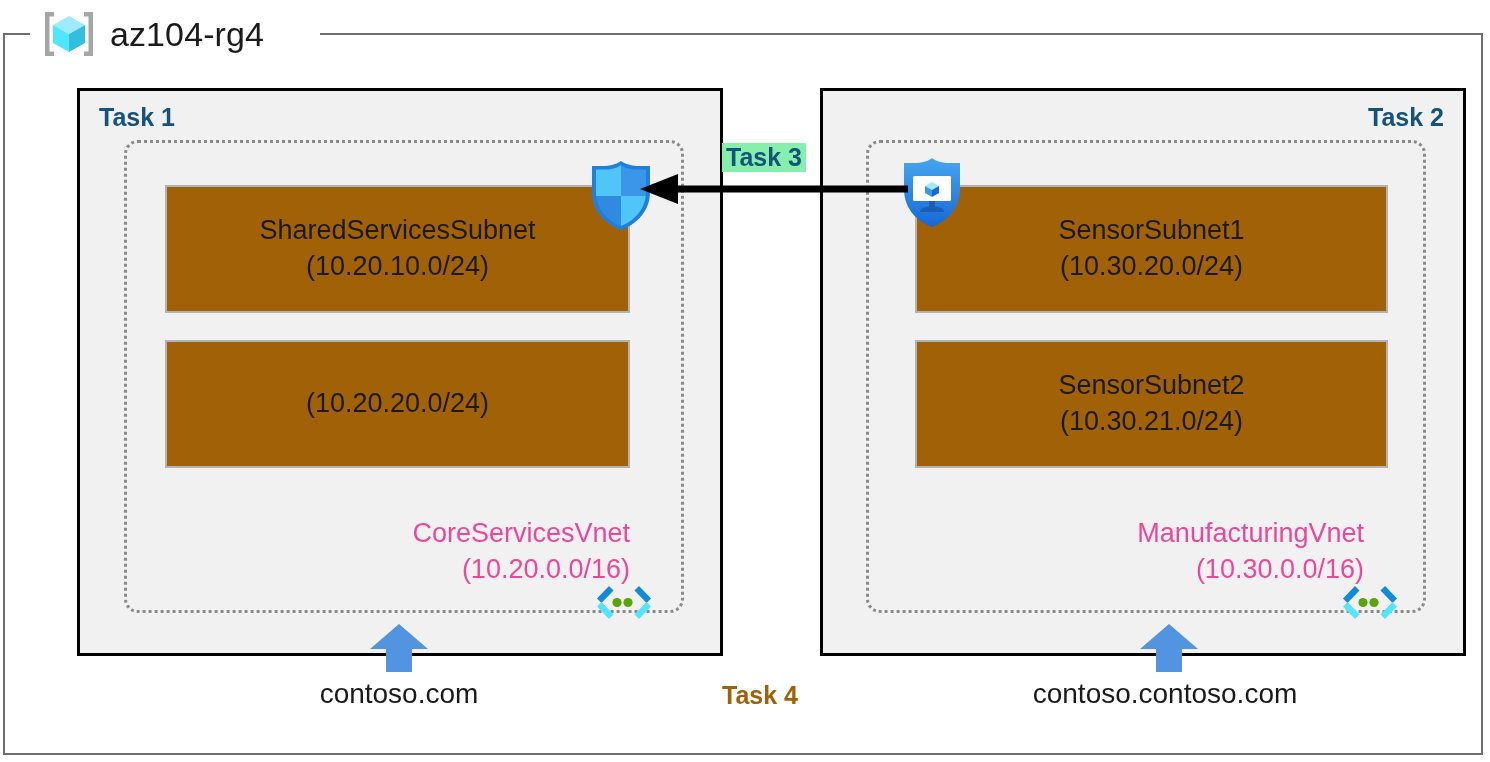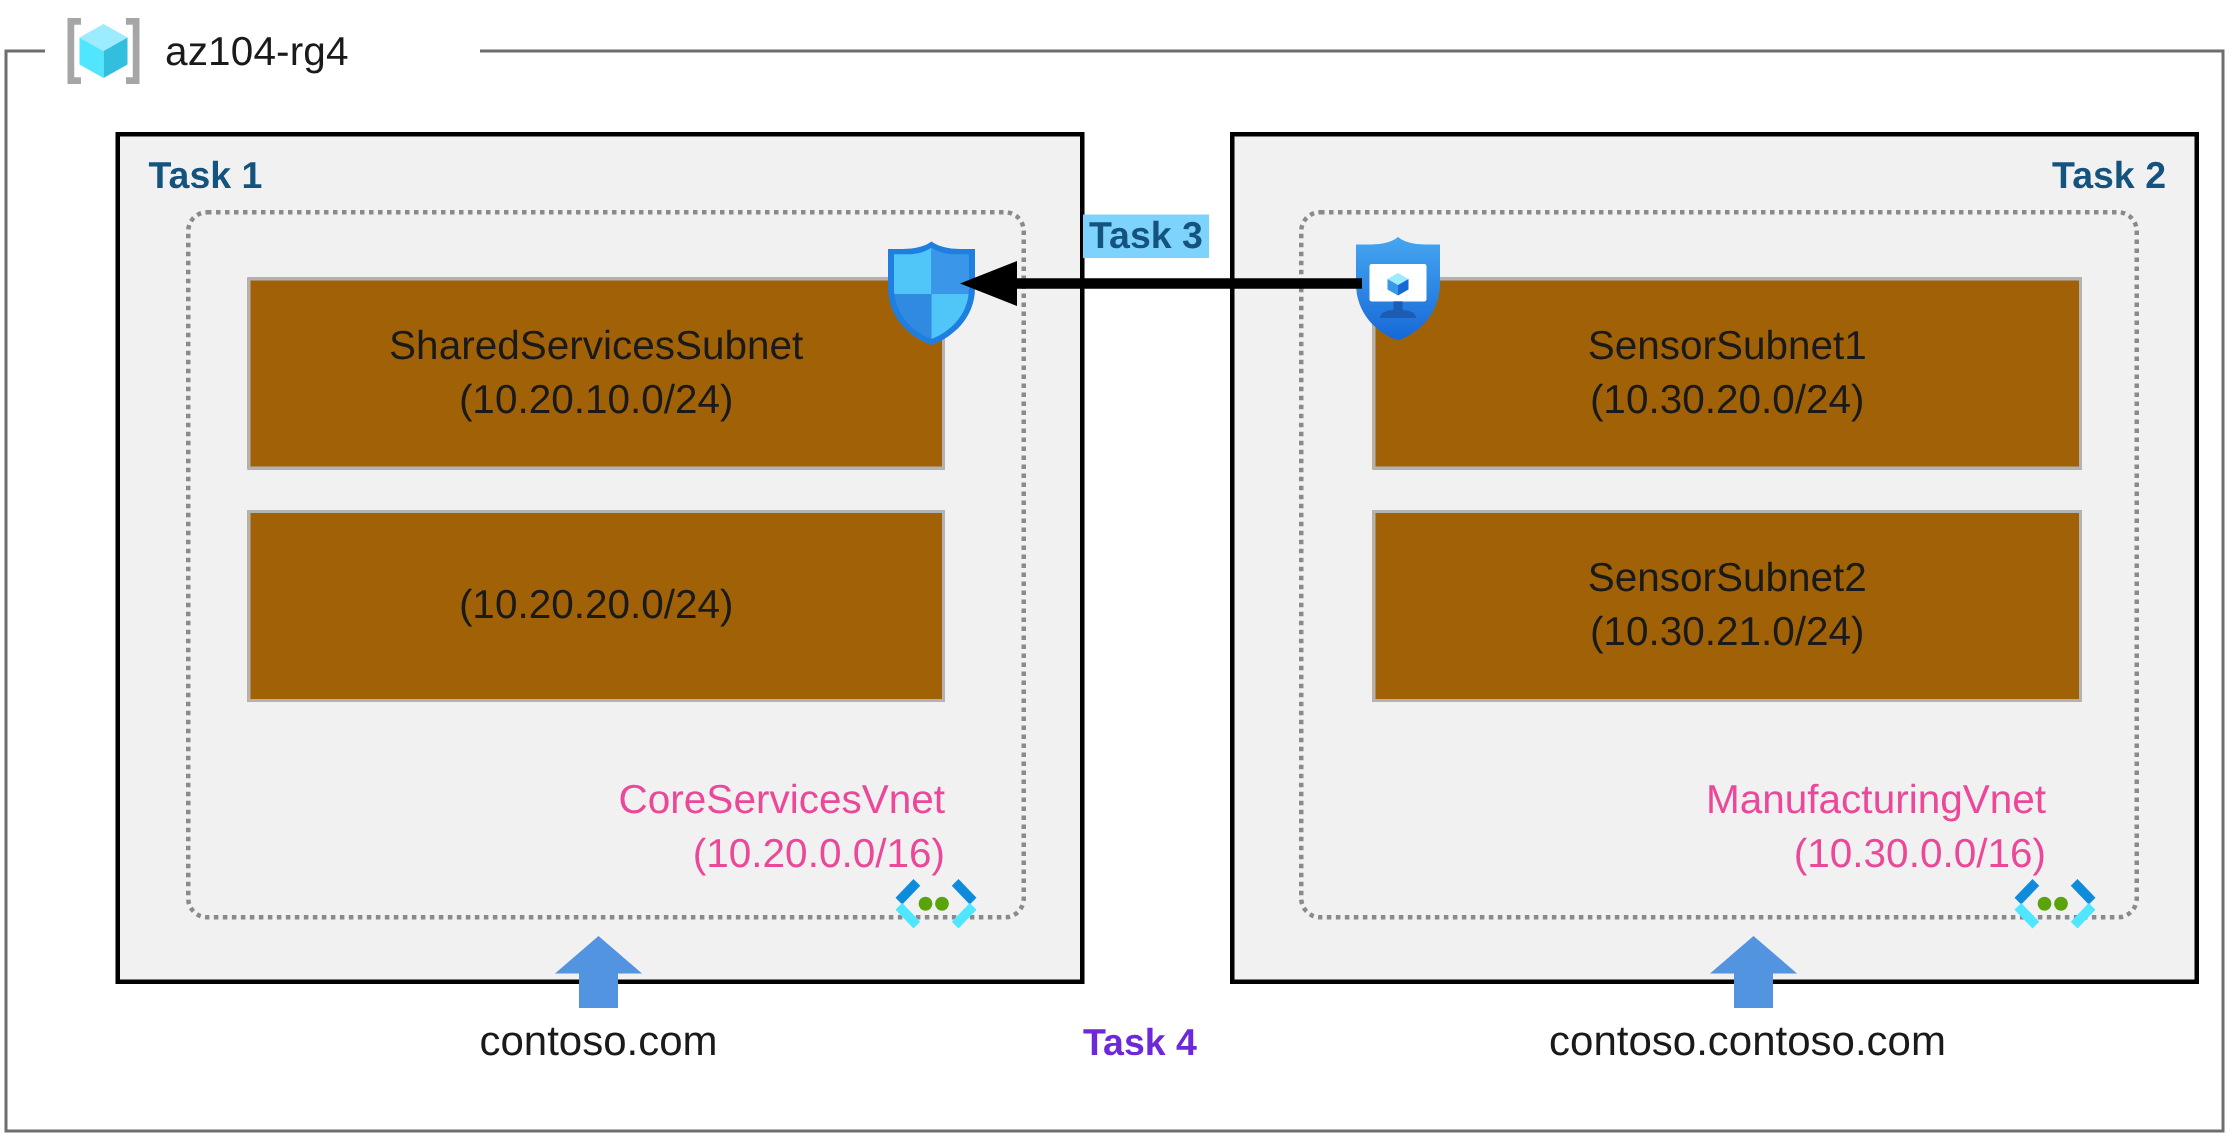--- a/index.html
+++ b/index.html
@@ -40,21 +40,21 @@
   .rg-header {
     position: absolute;
     left: 40px;
     top: 8px;
     height: 52px;
     display: flex;
     align-items: center;
     gap: 12px;
   }
   .rg-title {
-    font-size: 27px;
+    font-size: 34px;
     color: #1a1a1a;
     letter-spacing: 0.1px;
     white-space: nowrap;
   }
 
   
   .rg-icon {
     position: relative;
     width: 58px;
     height: 52px;
@@ -165,33 +165,33 @@
     width: 270px;
     height: 32px;
   }
   #task3-label {
     position: absolute;
     left: 722px;
     top: 143px;
     font-size: 25px;
     font-weight: bold;
     color: #15537f;
-    background: #7dd3fc;
+    background: #86efac;
     padding: 0 4px;
     white-space: nowrap;
   }
 
   
   #task4-label {
     position: absolute;
     left: 722px;
     top: 681px;
     font-size: 25px;
     font-weight: bold;
-    color: #6d28d9;
+    color: #a16207;
     white-space: nowrap;
   }
 
   
   .dns-arrow {
     position: absolute;
     width: 60px;
     height: 48px;
   }
   #dns1-arrow { left: 369px;  top: 624px; }

